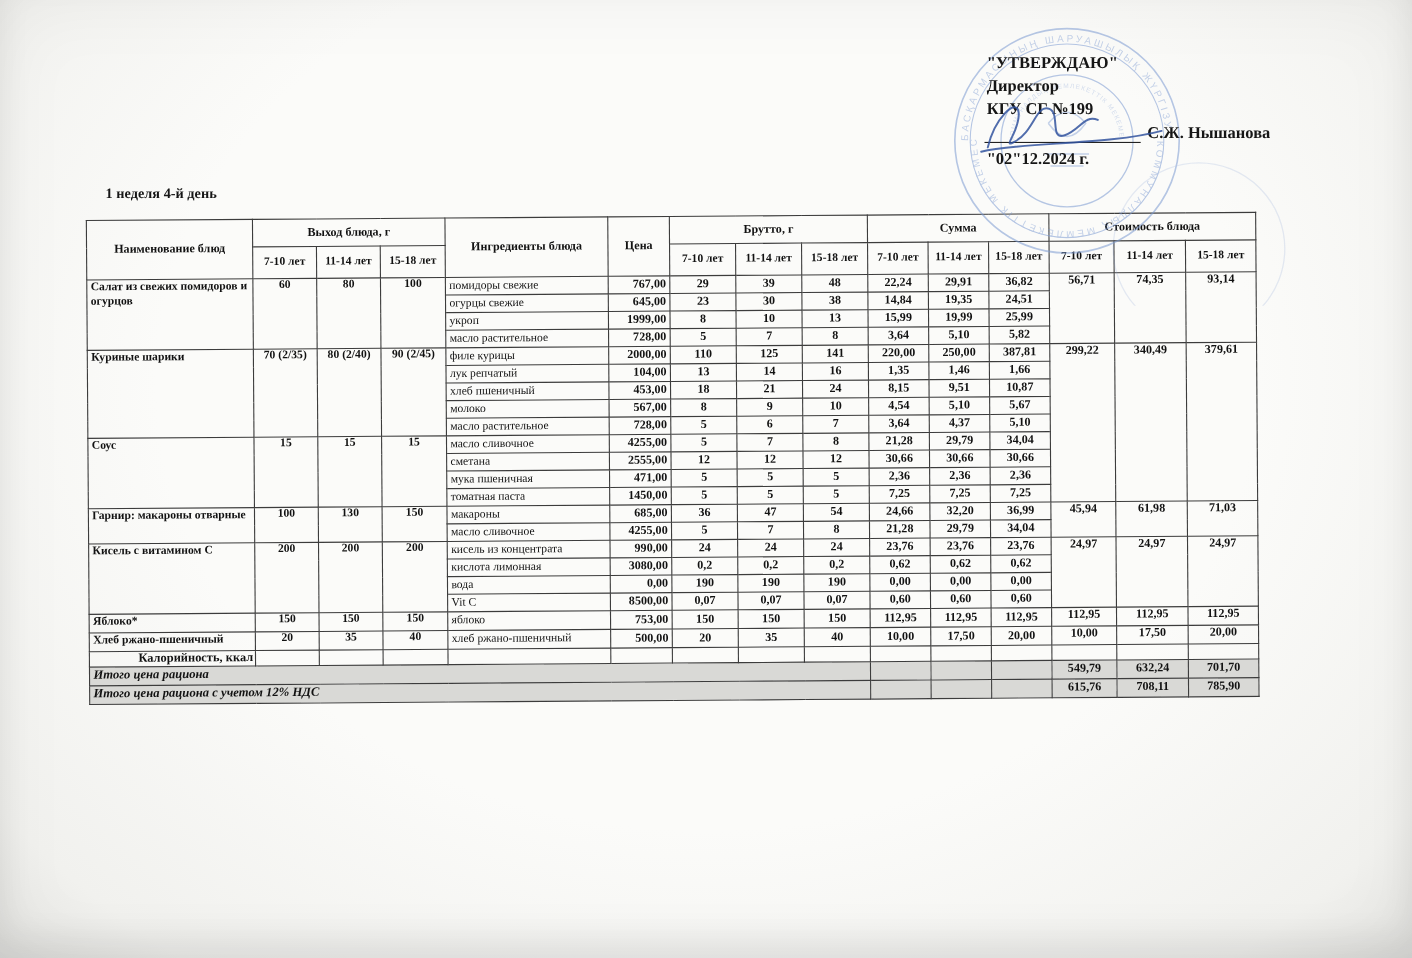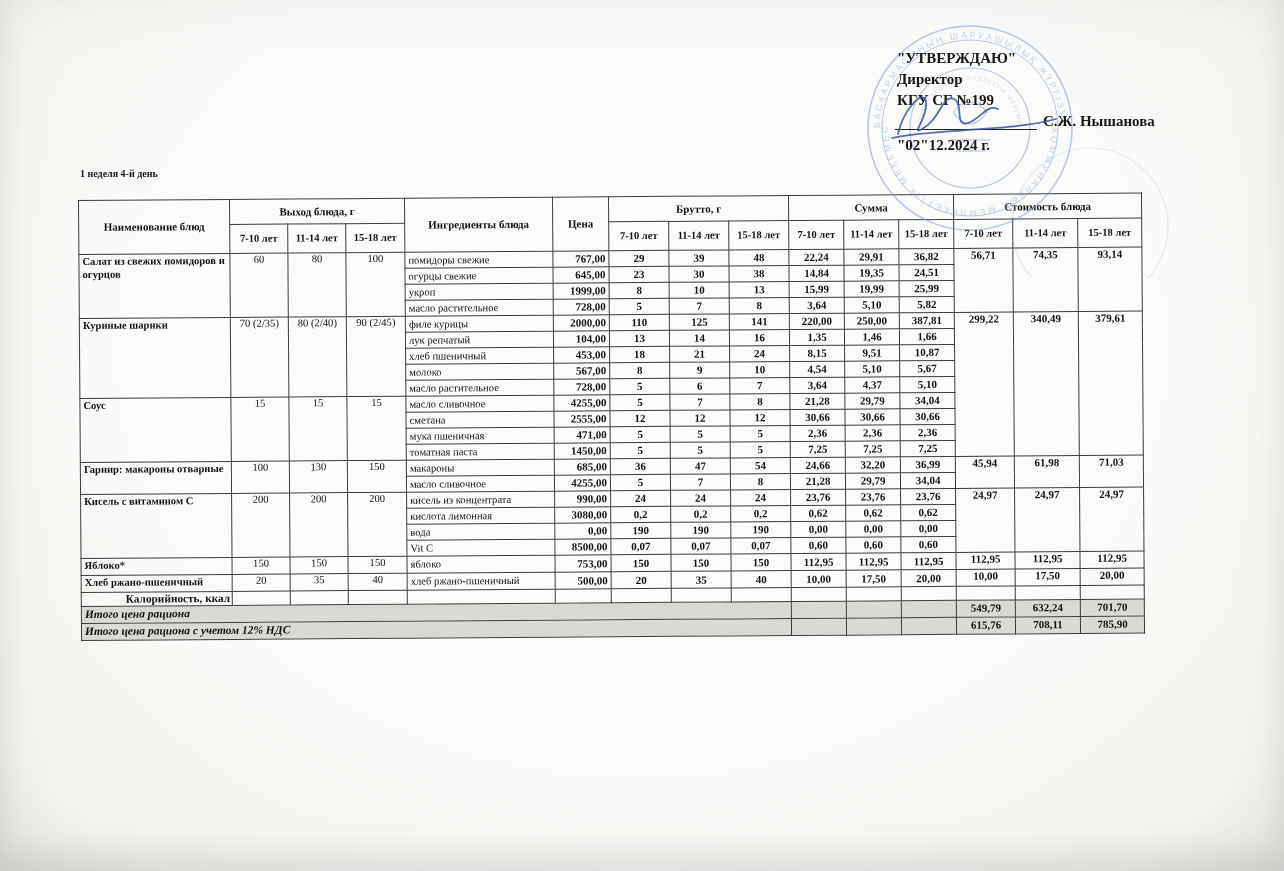--- a/index.html
+++ b/index.html
@@ -12,30 +12,30 @@
   }
   
   .approval{position:absolute;left:897px;top:48px;z-index:6;font-weight:bold;font-size:15px;line-height:21px;white-space:nowrap;}
   .approval .sig-row{position:relative;height:24px;text-decoration:underline;}
   .sig-line{position:absolute;left:-2px;top:18px;width:142px;border-bottom:1.6px solid #222;}
   .sig-name{position:absolute;left:146px;top:0;}
   
   .stamp{position:absolute;left:840px;top:8px;z-index:5;pointer-events:none;opacity:.55;}
   .sig-svg{position:absolute;left:888px;top:78px;z-index:7;pointer-events:none;}
   
-  .week-title{position:absolute;left:80px;top:168px;font-weight:bold;font-size:10px;z-index:4;}
+  .week-title{position:absolute;left:96px;top:168px;font-weight:bold;font-size:13px;z-index:4;}
   
   .tbl-wrap{position:absolute;left:78px;top:200px;z-index:4;transform:rotate(-0.4deg);transform-origin:0 0;}
   table{border-collapse:collapse;table-layout:fixed;width:1063px;font-family:"Liberation Serif",serif;font-size:11px;color:#121212;background:transparent;}
   td,th{border:1px solid #3c3c3c;padding:0 3px;height:15px;line-height:1.12;overflow:hidden;white-space:nowrap;}
   thead th{font-weight:bold;text-align:center;font-size:11px;padding:1px 2px;}
   thead tr.r1 th{height:22px;}
   thead tr.r2 th{height:26px;font-size:10.5px;}
   td.dish{font-weight:bold;vertical-align:top;white-space:normal;font-size:10.6px;line-height:1.22;padding-top:1px;}
-  td.out{text-align:center;vertical-align:top;font-weight:normal;font-size:10.6px;}
+  td.out{text-align:center;vertical-align:top;font-weight:bold;font-size:10.6px;}
   td.ing{font-size:10.6px;}
   td.price{text-align:right;font-weight:bold;}
   td.num{text-align:center;font-weight:bold;}
   td.cost{text-align:center;vertical-align:top;font-weight:bold;}
   td.gray{background:#d9d9d6;}
   td.cal-lbl{font-weight:bold;font-size:11.3px;padding-left:44px;}
   tr.cal td{height:12px;}
   tr.tot td{height:16px;}
   td.tot-lbl{font-weight:bold;font-style:italic;font-size:11.5px;}
   td.tot-val{text-align:center;font-weight:bold;}

